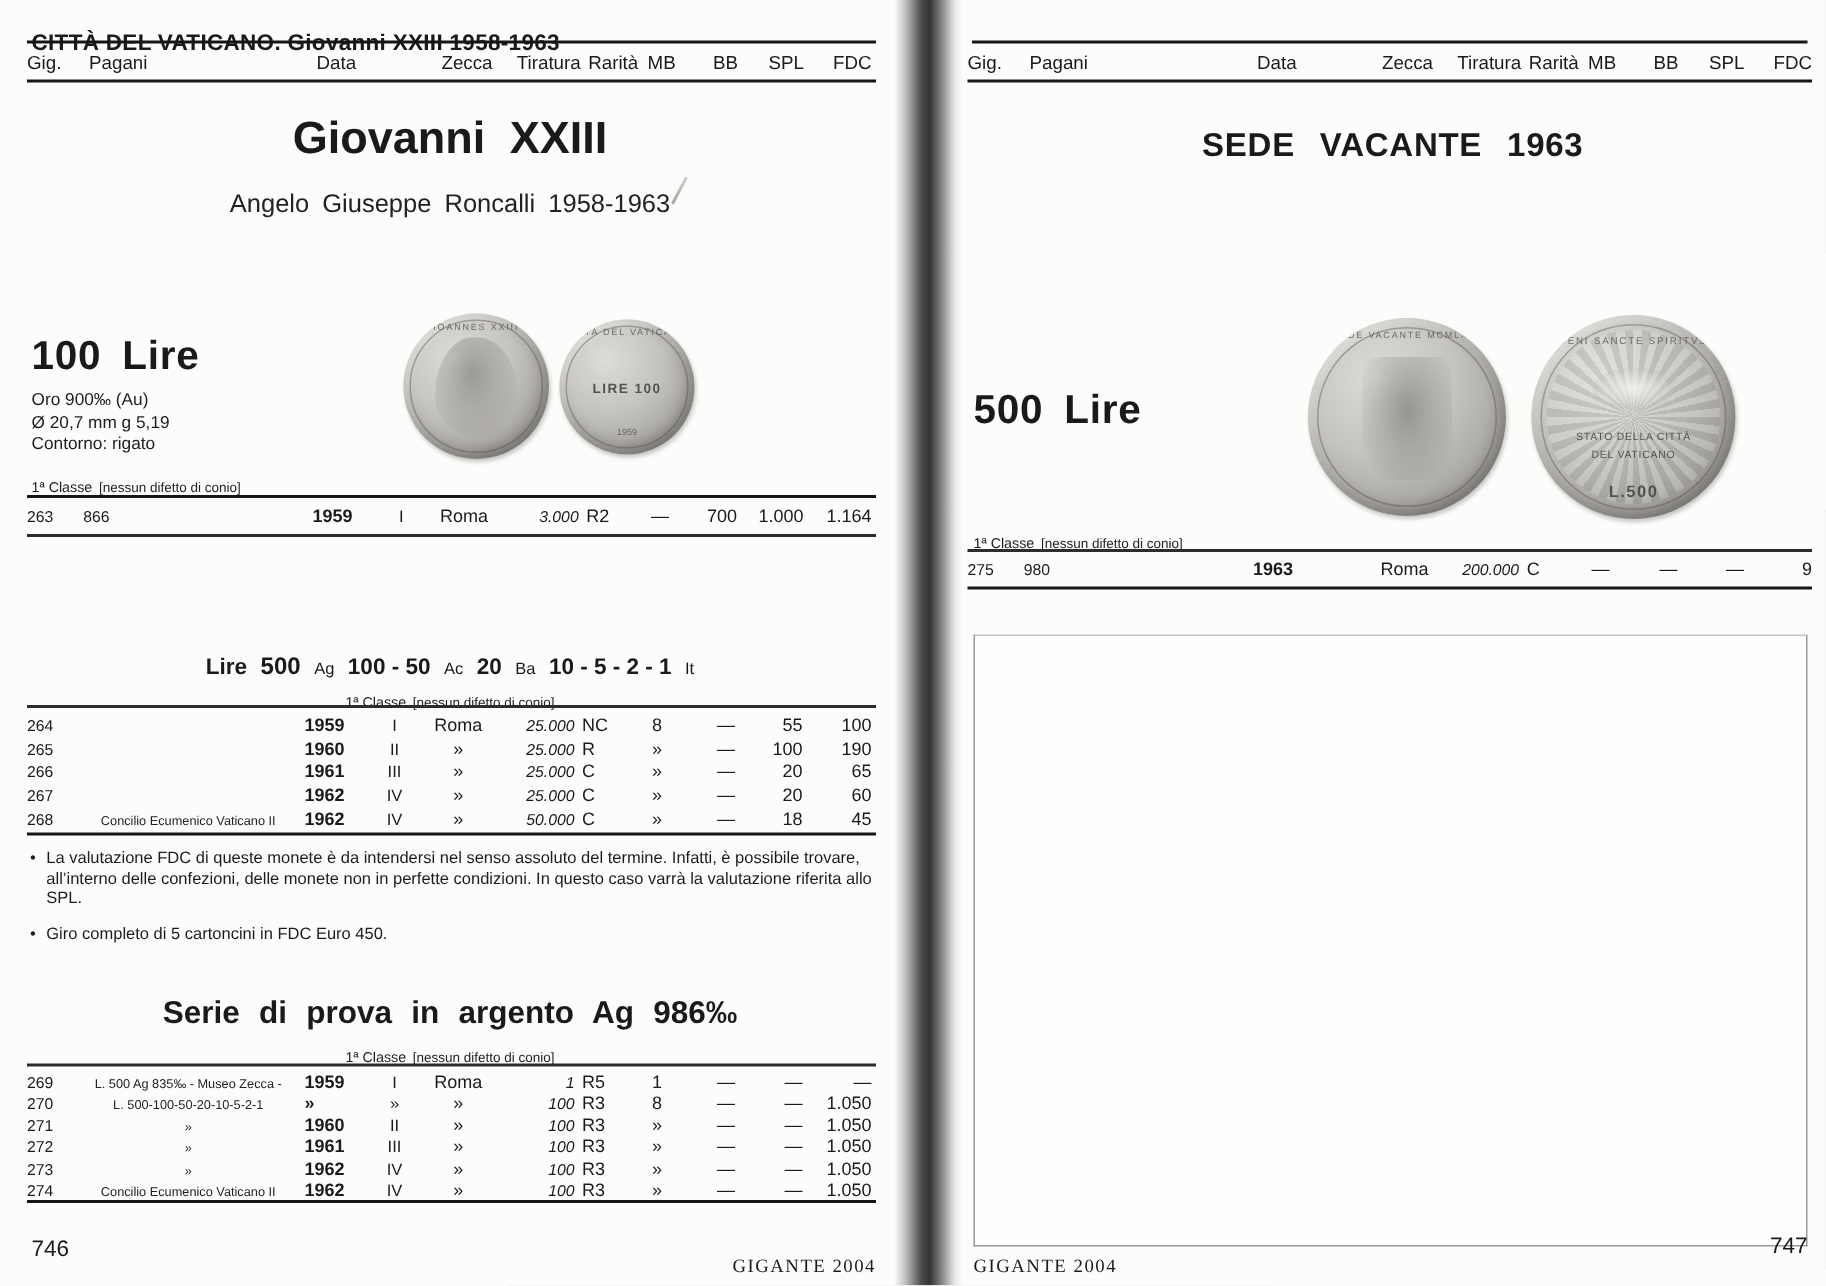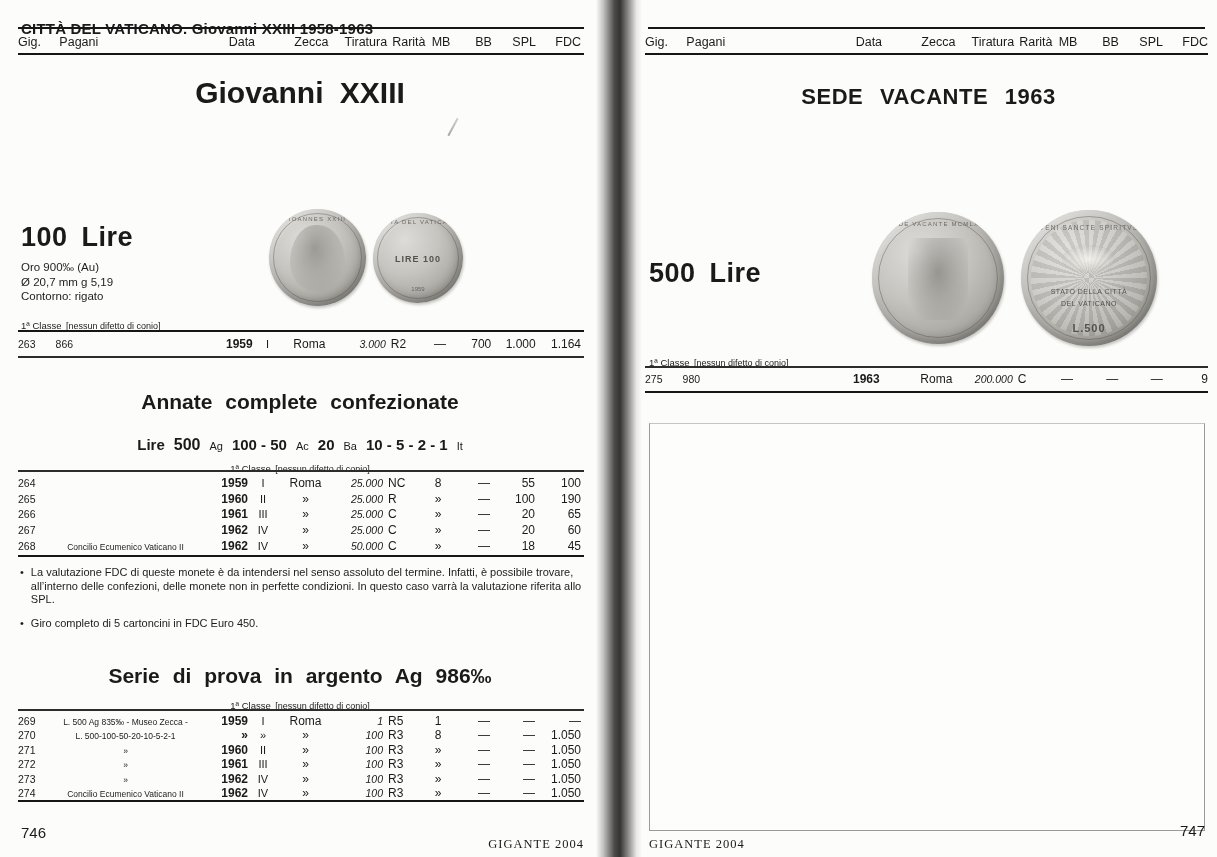--- a/index.html
+++ b/index.html
@@ -32,21 +32,21 @@
   
   .runhead{font-size:15px;font-weight:700;letter-spacing:.2px;white-space:nowrap;}
   .rh-l{left:21px;top:20px;}
   .rh-r{left:648px;top:8px;width:557px;text-align:right;}
 
   .row{display:flex;align-items:baseline;}
   .row span{font-size:12px;}
   .cg{width:30px;font-size:10.5px !important;}
   .cp{width:155px;text-align:center;font-size:8.5px !important;color:#222;}
   .cp.pl{text-align:left;padding-left:8px;font-size:10.5px !important;}
-  .cd{width:45px;text-align:right;font-weight:700;}
+  .cd{width:45px;text-align:left;font-weight:700;}
   .cs{width:30px;text-align:center;font-size:11px !important;}
   .cz{width:55px;text-align:center;}
   .ct{width:50px;text-align:right;font-style:italic;font-size:10.5px !important;}
   .cr{width:40px;padding-left:5px;box-sizing:border-box;}
   .cm{width:30px;text-align:center;}
   .cb{width:37px;text-align:right;}
   .cl2{width:45px;text-align:right;}
   .cf{width:46px;text-align:right;}
 
   .hdr span{font-size:12.5px !important;font-weight:400 !important;font-style:normal !important;color:#1a1a1a;}
@@ -154,20 +154,21 @@
     <span class="ct">Tiratura</span>
     <span class="cr">Rarità</span>
     <span class="cm">MB</span>
     <span class="cb">BB</span>
     <span class="cl2">SPL</span>
     <span class="cf">FDC</span>
   </div>
   <div class="rule rl2"></div>
 
   <div class="abs pope-title">Giovanni XXIII</div>
+  <div class="abs pope-sub">Angelo Giuseppe Roncalli 1958-1963</div>
   <div class="abs pencil"></div>
 
   <div class="coin c1">
     <div class="ring"></div>
     <div class="bust"></div>
     <div class="ctext leg-top">IOANNES XXIII</div>
   </div>
   <div class="coin c2">
     <div class="ring"></div>
     <div class="ctext leg-top">CITTA DEL VATICANO</div>
@@ -202,21 +203,20 @@
       <span class="ct">3.000</span>
       <span class="cr">R2</span>
       <span class="cm">—</span>
       <span class="cb">700</span>
       <span class="cl2">1.000</span>
       <span class="cf">1.164</span>
     </div>
   </div>
   <div class="rule thin rl4"></div>
 
-  <div class="abs sec-title annate-t">Annate complete confezionate</div>
   <div class="abs annate-c">
     <span class="b15">Lire</span>
     <span class="b16">500</span>
     <span class="s11">Ag</span>
     <span class="b15">100 - 50</span>
     <span class="s11">Ac</span>
     <span class="b15">20</span>
     <span class="s11">Ba</span>
     <span class="b15">10 - 5 - 2 - 1</span>
     <span class="s11">It</span>

